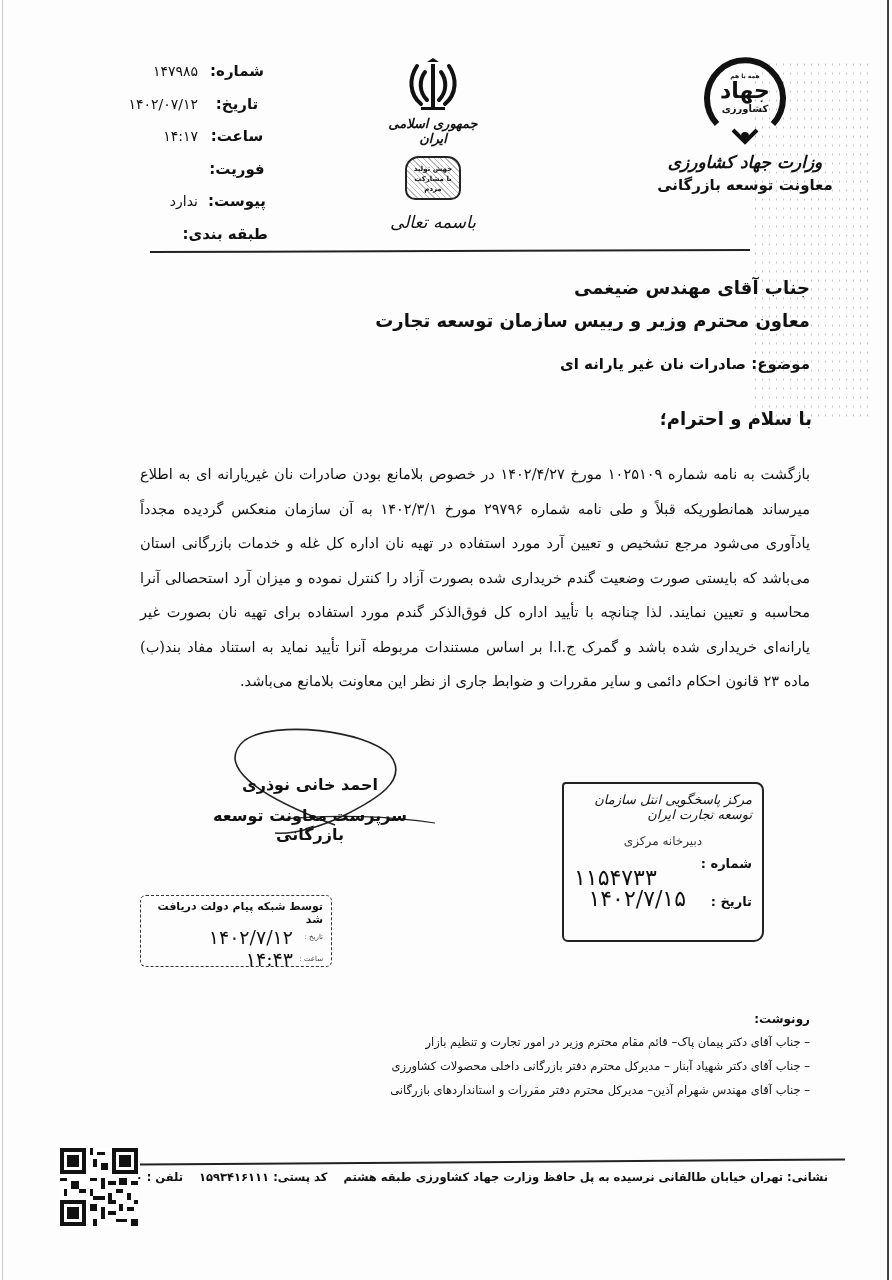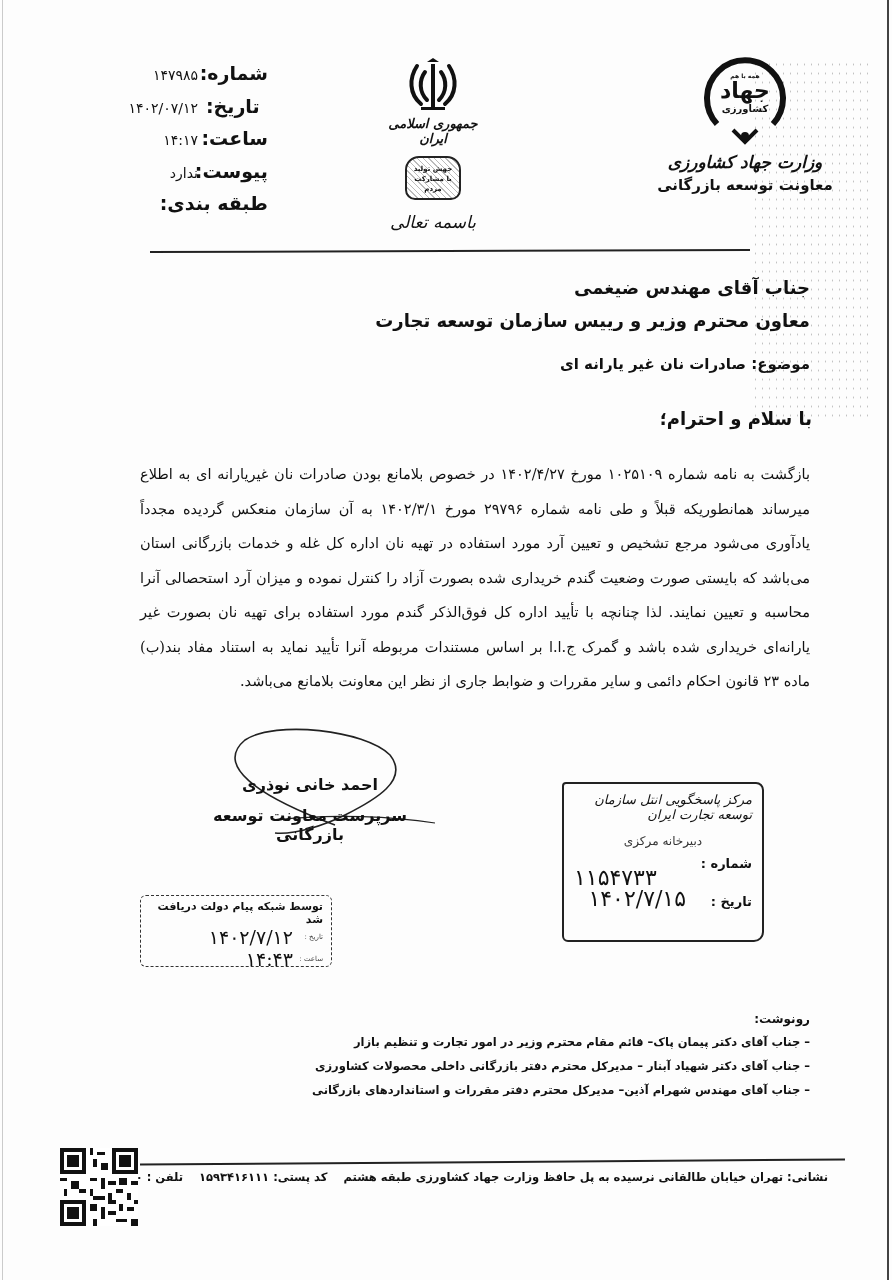--- a/index.html
+++ b/index.html
@@ -9,21 +9,21 @@
   .page { position: absolute; left: 0; top: 0; width: 892px; height: 1280px; background: #fdfdfd; }
   .edge-right { position: absolute; right: 3px; top: 0; width: 2px; height: 1280px; background: #222; opacity: .85; }
   .edge-left { position: absolute; left: 2px; top: 0; width: 1px; height: 1280px; background: #999; opacity: .5; }
   .speckle { position: absolute; width: 120px; height: 360px; right: 20px; top: 60px;
     background-image: radial-gradient(#555 0.6px, transparent 0.9px);
     background-size: 7px 9px; opacity: .35; }
 
   
   .meta { position: absolute; left: 108px; top: 62px; width: 160px; direction: rtl; }
   .meta-row { display: flex; flex-direction: row; align-items: baseline; height: 32.5px; }
-  .meta-label { font-weight: bold; font-size: 19px; width: 62px; text-align: left; white-space: nowrap; }
+  .meta-label { font-weight: bold; font-size: 15px; width: 62px; text-align: center; white-space: nowrap; }
   .meta-value { font-size: 14px; margin-right: 8px; white-space: nowrap; letter-spacing: 0.5px; }
 
   
   .emblem { position: absolute; left: 378px; top: 58px; width: 110px; text-align: center; }
   .emblem-mark { width: 52px; height: 54px; margin: 0 auto; }
   .emblem-title { font-family: "DejaVu Serif", serif; font-size: 13px; font-weight: bold; margin-top: 4px; font-style: italic; text-align: center; }
   .slogan-box { width: 56px; height: 44px; margin: 10px auto 0; border: 2px solid #222; border-radius: 14px 14px 10px 10px;
     position: relative; background: repeating-linear-gradient(45deg,#fff 0 3px,#bbb 3px 4px); }
   .slogan-box span { position: absolute; inset: 6px 4px; font-size: 7px; line-height: 10px; color: #111; font-weight: bold; }
   .bismillah { font-family: "DejaVu Serif", serif; font-size: 17px; font-style: italic; margin-top: 12px; }
@@ -72,21 +72,21 @@
   .stamp-received { position: absolute; left: 140px; top: 895px; width: 192px; height: 72px;
     border: 1.5px dashed #333; border-radius: 6px; padding: 4px 8px; direction: rtl; }
   .sr-line1 { font-size: 11px; font-weight: bold; }
   .sr-row { display: flex; align-items: center; }
   .sr-label { font-size: 7px; width: 30px; color: #444; }
   .sr-val { font-family: "DejaVu Serif", serif; font-size: 19px; letter-spacing: 5px; }
 
   
   .cc { position: absolute; right: 82px; top: 1012px; text-align: right; }
   .cc-title { font-size: 12px; font-weight: bold; margin-bottom: 4px; }
-  .cc-item { font-size: 11.5px; font-weight: bold; line-height: 24px; white-space: nowrap; }
+  .cc-item { font-size: 11.5px; font-weight: normal; line-height: 24px; white-space: nowrap; }
 
   
   .rule-bottom { position: absolute; left: 140px; top: 1161px; width: 705px; height: 2px; background: #222; transform: rotate(-0.4deg); }
   .footer { position: absolute; right: 64px; top: 1170px; font-size: 11.5px; font-weight: bold; white-space: nowrap; direction: rtl; display: flex; gap: 0; }
   .footer span { margin-left: 16px; }
   .qr { position: absolute; left: 60px; top: 1148px; width: 78px; height: 78px; }
 </style>
 </head>
 <body>
 
@@ -100,20 +100,24 @@
       <span class="meta-label">شماره:</span>
       <span class="meta-value">۱۴۷۹۸۵</span>
     </div>
     <div class="meta-row">
       <span class="meta-label">تاریخ:</span>
       <span class="meta-value">۱۴۰۲/۰۷/۱۲</span>
     </div>
     <div class="meta-row">
       <span class="meta-label">ساعت:</span>
       <span class="meta-value">۱۴:۱۷</span>
+    </div>
+    <div class="meta-row">
+      <span class="meta-label">فوریت:</span>
+      <span class="meta-value"></span>
     </div>
     <div class="meta-row">
       <span class="meta-label">پیوست:</span>
       <span class="meta-value">ندارد</span>
     </div>
     <div class="meta-row">
       <span class="meta-label">طبقه بندی:</span>
       <span class="meta-value"></span>
     </div>
   </div>

